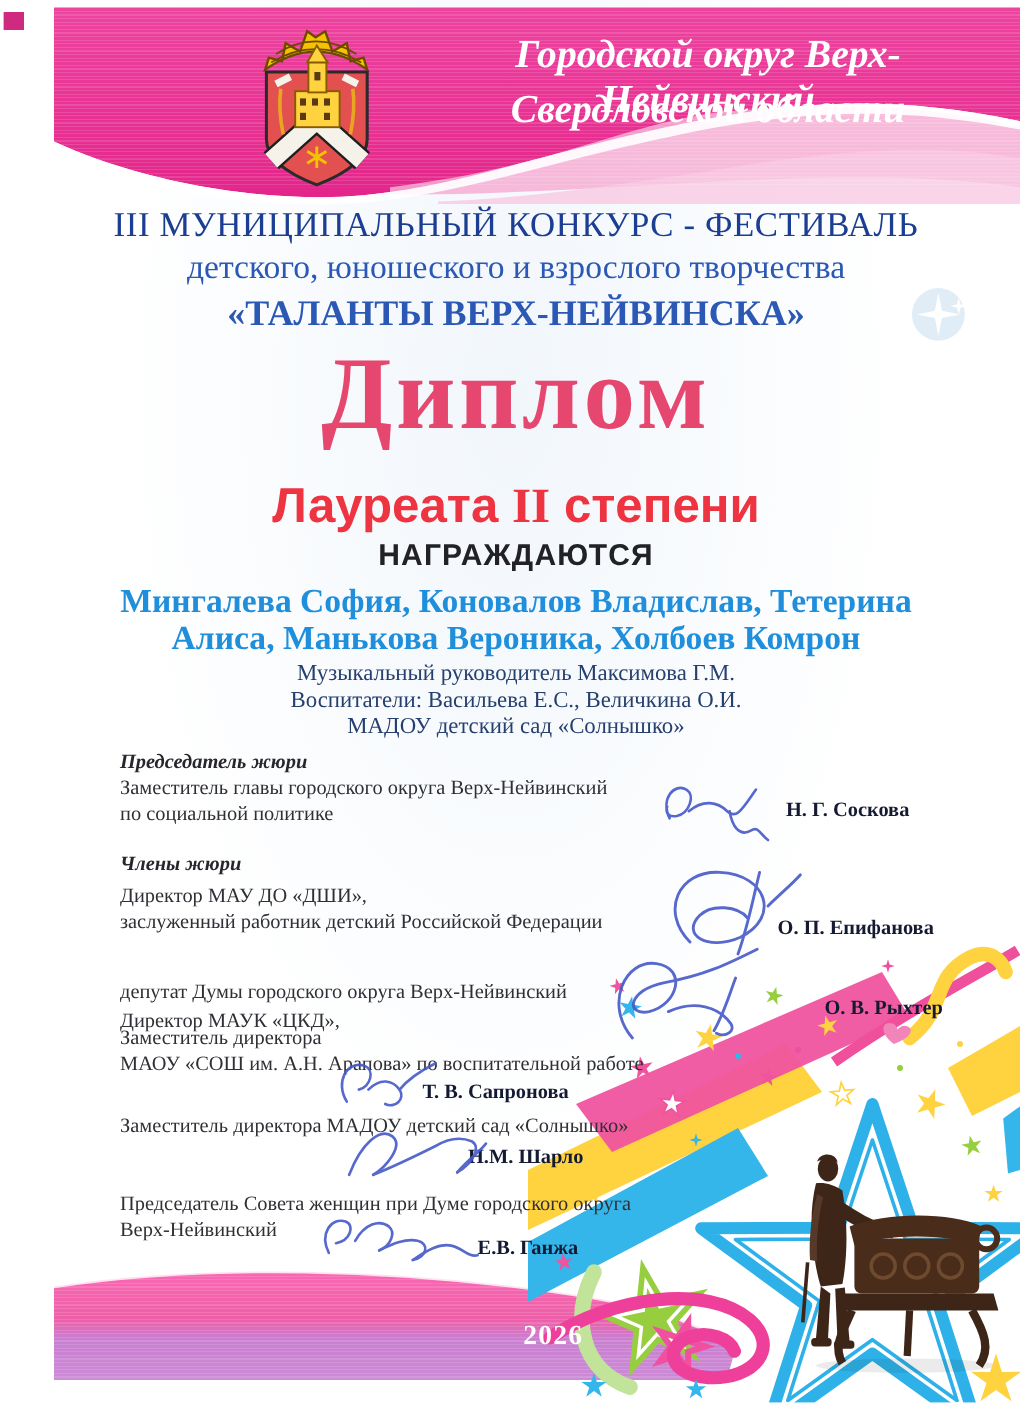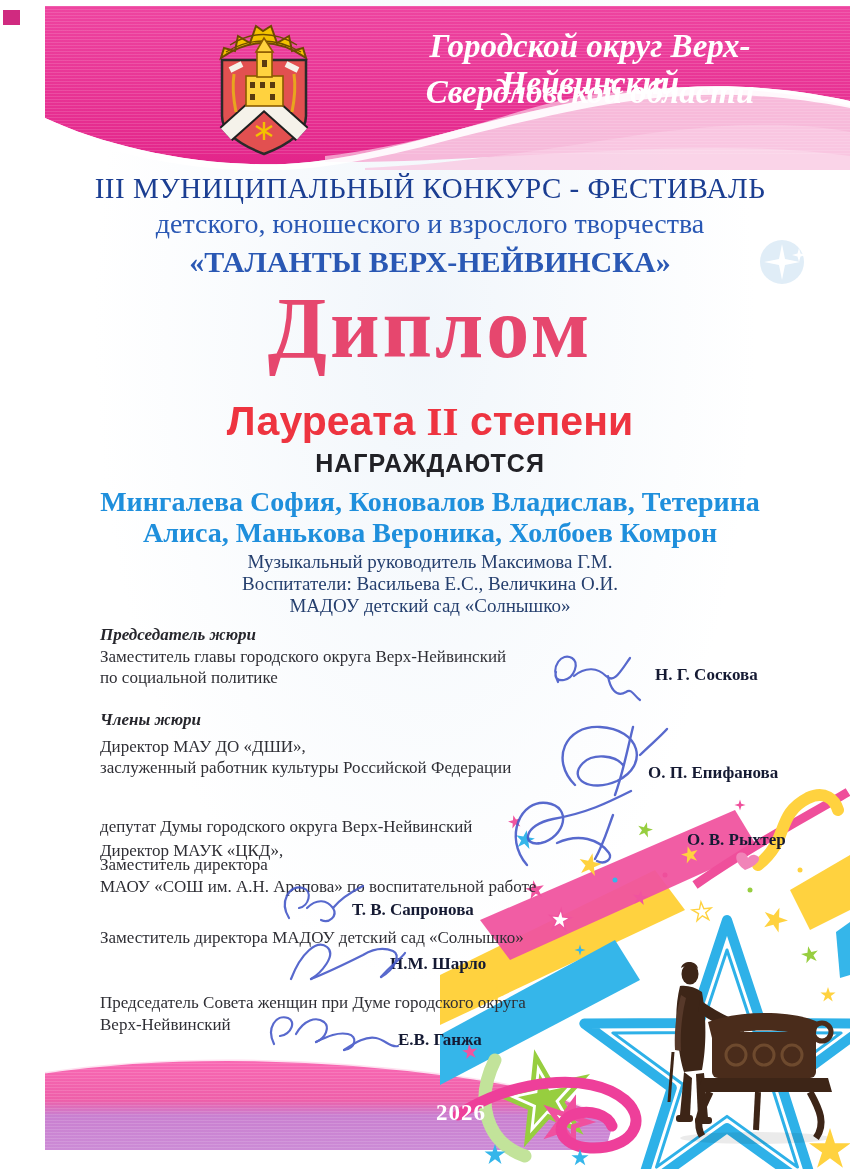--- a/index.html
+++ b/index.html
@@ -113,21 +113,21 @@
   <div class="abs ctr serif credit" style="top:595px;">МАДОУ детский сад «Солнышко»</div>
 
   <div class="abs serif jury jury-h" style="left:100px;top:625px;">Председатель жюри</div>
   <div class="abs serif jury" style="left:100px;top:647px;">Заместитель главы городского округа Верх-Нейвинский</div>
   <div class="abs serif jury" style="left:100px;top:668px;">по социальной политике</div>
   <div class="abs serif jury-name" style="left:655px;top:665px;text-align:center;">Н. Г. Соскова</div>
 
   <div class="abs serif jury jury-h" style="left:100px;top:710px;">Члены жюри</div>
 
   <div class="abs serif jury" style="left:100px;top:737px;">Директор МАУ ДО «ДШИ»,</div>
-  <div class="abs serif jury" style="left:100px;top:758px;">заслуженный работник культуры  Российской  Федерации</div>
+  <div class="abs serif jury" style="left:100px;top:758px;">заслуженный работник детский  Российской  Федерации</div>
   <div class="abs serif jury-name" style="left:648px;top:763px;">О. П. Епифанова</div>
 
   <div class="abs serif jury" style="left:100px;top:841px;">Директор МАУК «ЦКД»,</div>
   <div class="abs serif jury" style="left:100px;top:817px;">депутат Думы городского округа Верх-Нейвинский</div>
   <div class="abs serif jury-name" style="left:655px;top:830px;margin-left:32px;">О. В. Рыхтер</div>
 
   <div class="abs serif jury" style="left:100px;top:855px;">Заместитель директора</div>
   <div class="abs serif jury" style="left:100px;top:877px;">МАОУ «СОШ им. А.Н. Арапова» по воспитательной работе</div>
   <div class="abs serif jury-name" style="left:352px;top:900px;">Т. В. Сапронова</div>
 

